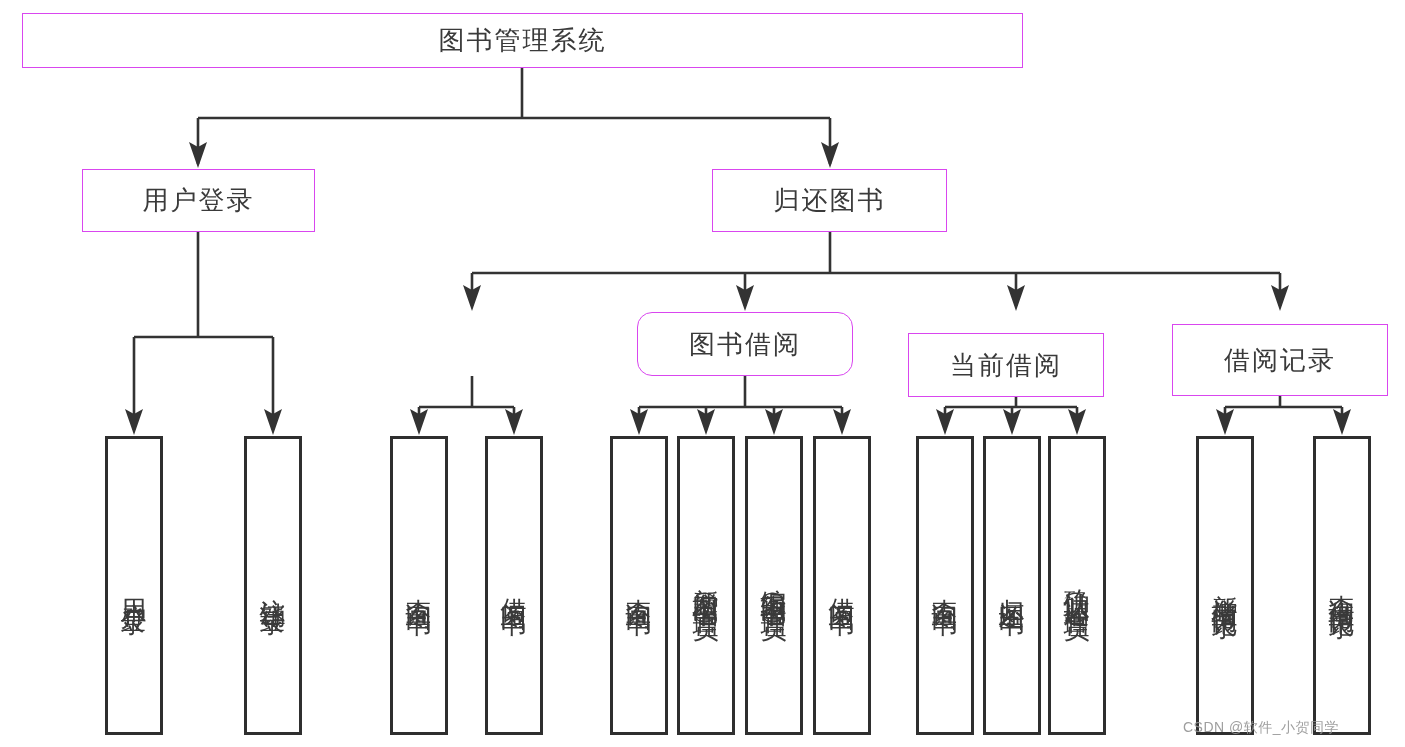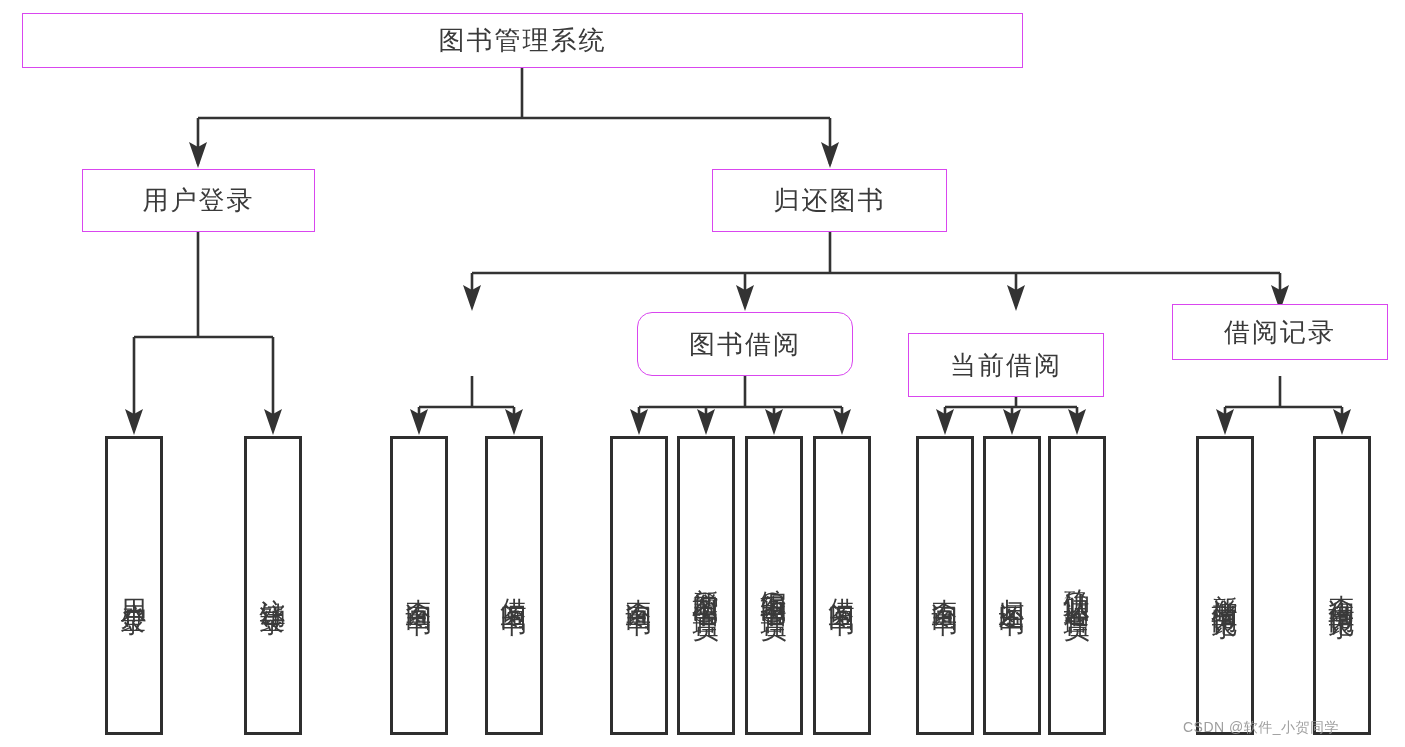--- a/index.html
+++ b/index.html
@@ -69,21 +69,21 @@
     <use href="#ah" transform="translate(1342,435)"></use>
   </svg>
 
   <div class="hbox" style="left:22px; top:13px; width:1001px; height:55px;">图书管理系统</div>
 
   <div class="hbox" style="left:82px; top:169px; width:233px; height:63px;">用户登录</div>
   <div class="hbox" style="left:712px; top:169px; width:235px; height:63px;">归还图书</div>
 
   <div class="hbox" style="left:637px; top:312px; width:216px; height:64px;border-radius:15px;">图书借阅</div>
   <div class="hbox" style="left:908px; top:312px; width:196px; height:64px;margin-top:21px;">当前借阅</div>
-  <div class="hbox" style="left:1172px; top:304px; width:216px; height:56px;font-family:Liberation Serif, serif;">借阅记录</div>
+  <div class="hbox" style="left:1172px; top:324px; width:216px; height:72px;font-family:Liberation Serif, serif;">借阅记录</div>
 
   <div class="vbox" style="left:105px;">
     <span class="vtext">用户登录</span>
   </div>
   <div class="vbox" style="left:244px;">
     <span class="vtext">注销登录</span>
   </div>
 
   <div class="vbox" style="left:390px;">
     <span class="vtext">查询图书</span>

